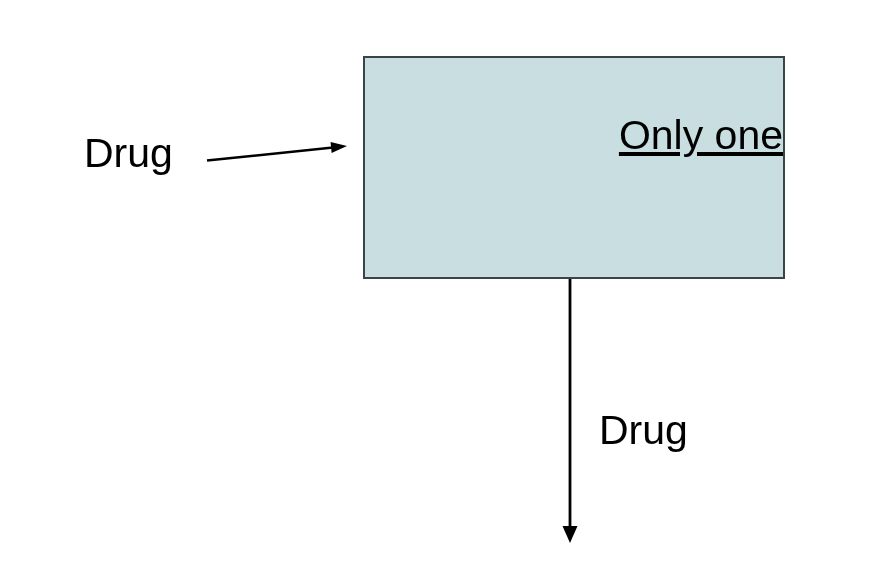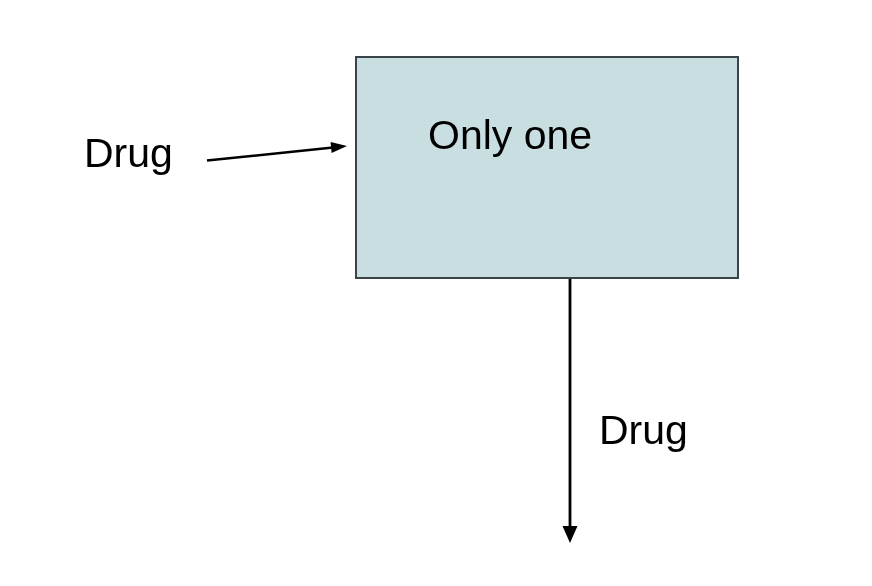--- a/index.html
+++ b/index.html
@@ -8,20 +8,21 @@
     background: #ffffff;
   }
   .canvas {
     position: relative;
     width: 872px;
     height: 586px;
     background: #ffffff;
     overflow: hidden;
     font-family: "Liberation Sans", sans-serif;
     color: #000000;
+    text-align: right;
   }
   .arrows {
     position: absolute;
     left: 0;
     top: 0;
     width: 872px;
     height: 586px;
   }
   .label {
     position: absolute;
@@ -33,27 +34,28 @@
   .label-drug-given {
     left: 84px;
     top: 126px;
   }
   .label-drug-eliminated {
     left: 599px;
     top: 403px;
   }
   .compartment-box {
     position: absolute;
-    left: 355px;
+    left: 363px;
     top: 56px;
-    width: 384px;
+    width: 422px;
     height: 223px;
     box-sizing: border-box;
     background: #c9dee0;
     border: 2px solid #3a4448;
+    text-decoration: underline;
   }
   .compartment-box .box-text {
     padding: 49px 0 0 71px;
     font-size: 41px;
     line-height: 57px;
     color: #000000;
     white-space: nowrap;
   }
 </style>
 </head>

